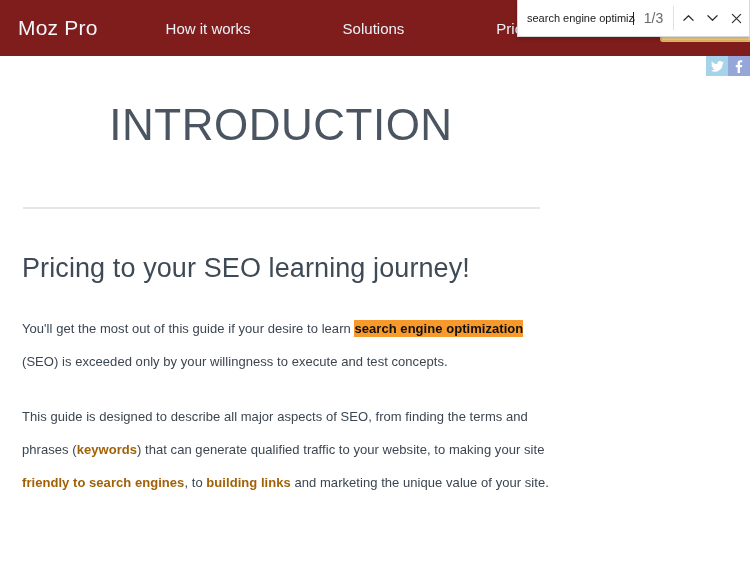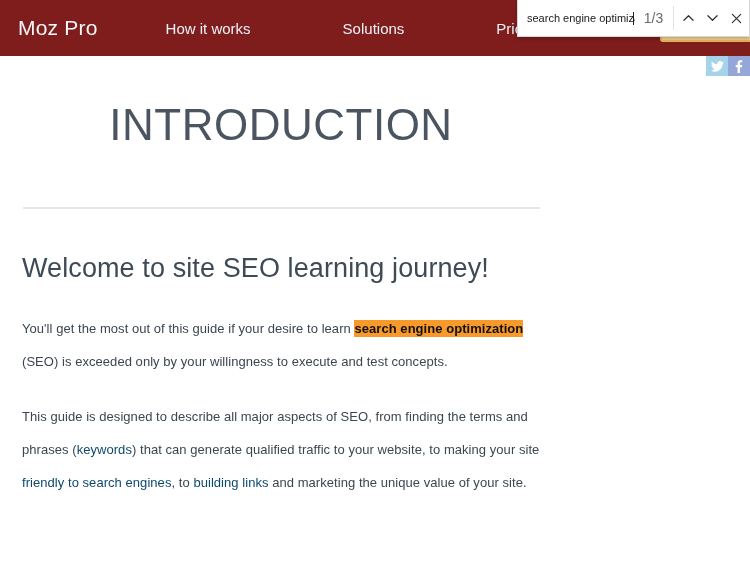--- a/index.html
+++ b/index.html
@@ -216,23 +216,24 @@
 
   .para {
     font-size: 13px;
     line-height: 33px;
     color: #3c4651;
     margin: 0 0 22px 0;
     letter-spacing: 0.05px;
   }
 
   .link {
-    color: #0c4a6e;
+    color: #a16207;
     text-decoration: none;
     cursor: pointer;
+    font-weight: bold;
   }
 
   mark.hl-active {
     background: #f89a2b;
     color: #111111;
     font-weight: 600;
     padding: 1px 0;
   }
 </style>
 </head>
@@ -241,21 +242,21 @@
 <div id="screen">
 
   <div class="content">
 
     <h1 class="page-title">INTRODUCTION</h1>
 
     <div class="divider"></div>
 
     <div class="article">
 
-      <h2 class="section-heading">Welcome to site SEO learning journey!</h2>
+      <h2 class="section-heading">Pricing to your SEO learning journey!</h2>
 
       <p class="para"><span>You'll get the most out of this guide if your desire to learn </span><mark class="hl-active">search engine optimization</mark><span> (SEO) is exceeded only by your willingness to execute and test concepts.</span></p>
 
       <p class="para"><span>This guide is designed to describe all major aspects of SEO, from finding the terms and phrases (</span><a class="link">keywords</a><span>) that can generate qualified traffic to your website, to making your site </span><a class="link">friendly to search engines</a><span>, to </span><a class="link">building links</a><span> and marketing the unique value of your site.</span></p>
 
     </div>
   </div>
 
   <div class="navbar">
     <div class="nav-inner">

